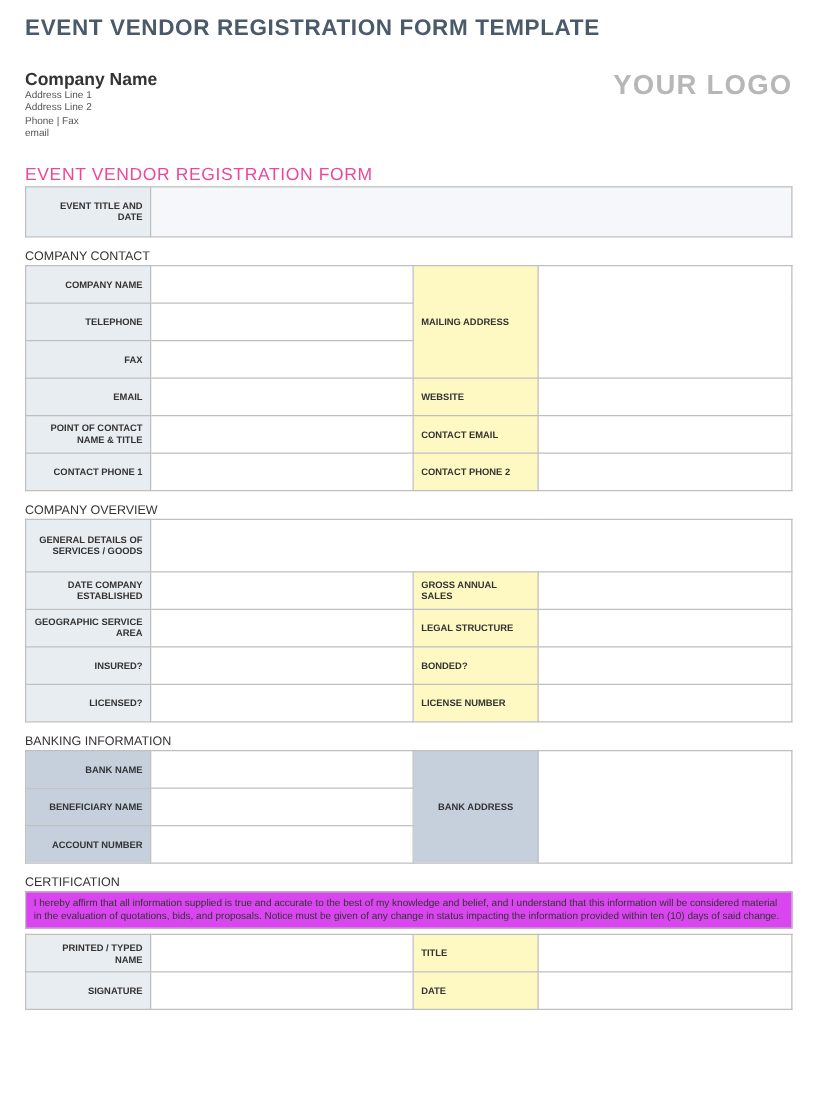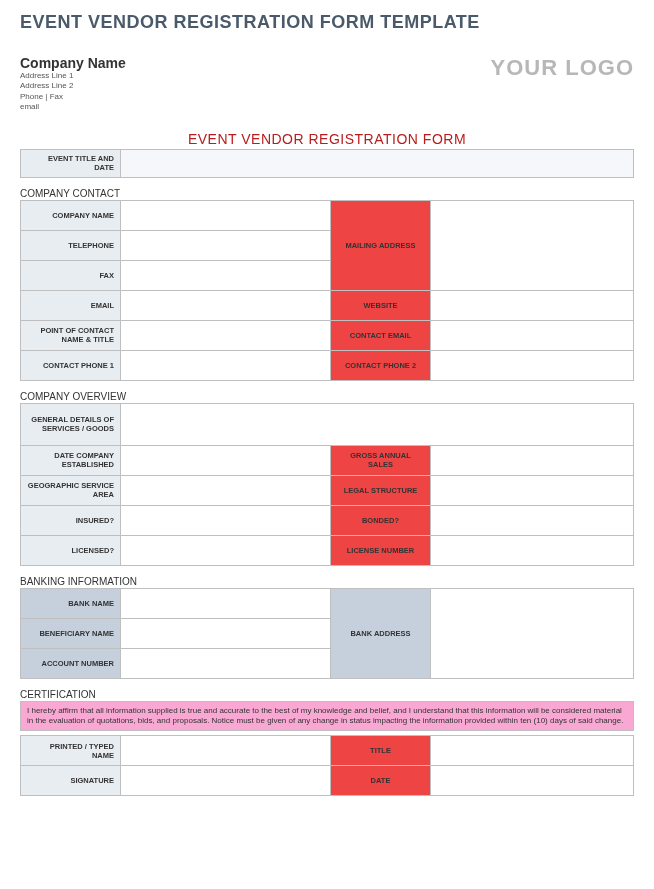--- a/index.html
+++ b/index.html
@@ -32,23 +32,23 @@
     color: #555;
     line-height: 1.3;
   }
   .logo {
     font-size: 22px;
     font-weight: bold;
     color: #b7b7b7;
     letter-spacing: 1px;
   }
   .form-title {
-    text-align: center;
+    text-align: left;
     font-size: 14px;
-    color: #b91c1c;
+    color: #ec4899;
     letter-spacing: 0.5px;
     margin-top: 18px;
     margin-bottom: 2px;
   }
   .section-title {
     font-size: 10px;
     color: #333;
     margin-top: 10px;
     margin-bottom: 1px;
   }
@@ -69,40 +69,40 @@
     background: #e8edf2;
     text-align: right;
     height: 30px;
   }
   td.label-b {
     background: #c6d0dd;
     text-align: right;
     height: 30px;
   }
   td.label-center {
-    background: #ef4444;
-    text-align: center;
+    background: #fef9c3;
+    text-align: left;
   }
   td.label-b-center {
     background: #c6d0dd;
     text-align: center;
   }
   td.value {
     background: #fff;
     font-weight: normal;
   }
   td.value-wide {
     background: #f5f7fa;
     font-weight: normal;
   }
   .cert-text {
     font-size: 8px;
     font-weight: normal;
     color: #333;
-    background: #f9a8d4;
+    background: #d946ef;
     border: 1px solid #bfbfbf;
     padding: 4px 6px;
     line-height: 1.3;
   }
   col.c1 { width: 100px; }
   col.c2 { width: 210px; }
   col.c3 { width: 100px; }
   col.c4 { width: auto; }
 </style>
 </head>
@@ -123,21 +123,21 @@
 
 <div class="form-title">EVENT VENDOR REGISTRATION FORM</div>
 
 <table>
   <colgroup>
       <col class="c1">
       <col>
     </colgroup>
   <tbody>
       <tr>
-    <td class="label" style="height:28px">EVENT TITLE AND DATE</td>
+    <td class="label" style="height:40px">EVENT TITLE AND DATE</td>
     <td class="value-wide"></td>
   </tr>
 </tbody>
   </table>
 
 <div class="section-title">COMPANY CONTACT</div>
 <table>
   <colgroup>
       <col class="c1">
       <col class="c2">

